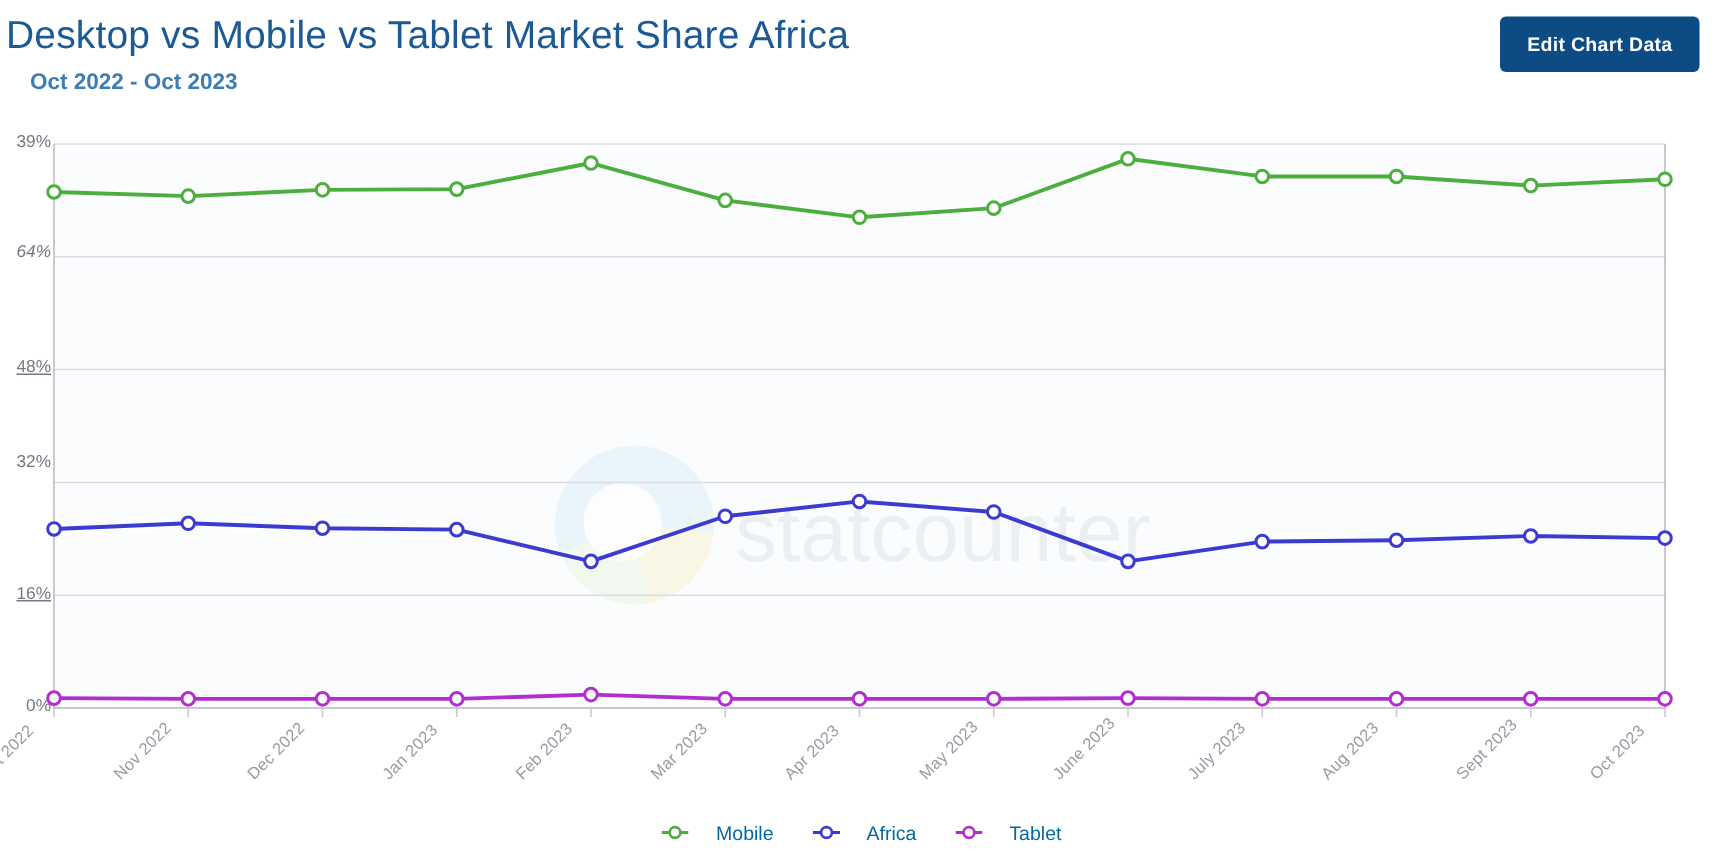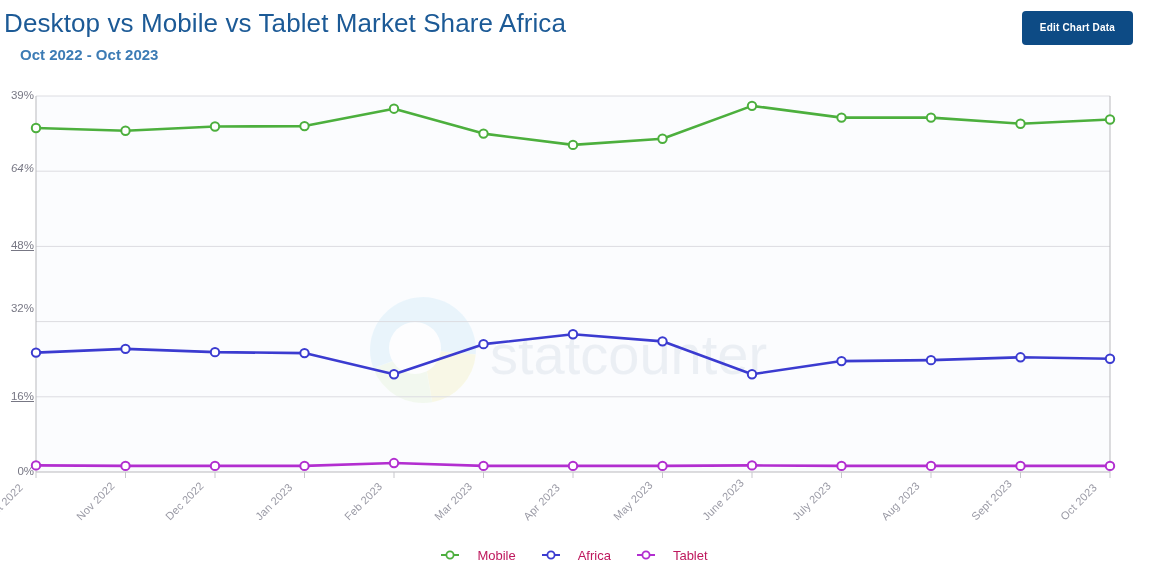--- a/index.html
+++ b/index.html
@@ -48,21 +48,21 @@
   }
   .edit-btn {
     position: absolute;
     right: 16px;
     top: 11px;
     background: #0d4b85;
     color: #ffffff;
     border: none;
     border-radius: 4px;
     font-family: "Liberation Sans", sans-serif;
-    font-size: 10px;
+    font-size: 13px;
     font-weight: bold;
     padding: 12px 18px;
     cursor: pointer;
     line-height: 1;
     letter-spacing: .2px;
   }
 
   
   .plot-wrap {
     position: absolute;
@@ -84,21 +84,21 @@
     justify-content: center;
     align-items: center;
     gap: 26px;
   }
   .legend-item {
     display: flex;
     align-items: center;
     gap: 18px;
     cursor: pointer;
     font-size: 13px;
-    color: #be185d;
+    color: #0369a1;
   }
   .legend-marker { display: block; }
 
   
   .xlabels {
     position: absolute;
     left: 0;
     top: 470px;
     width: 1149px;
     height: 70px;

